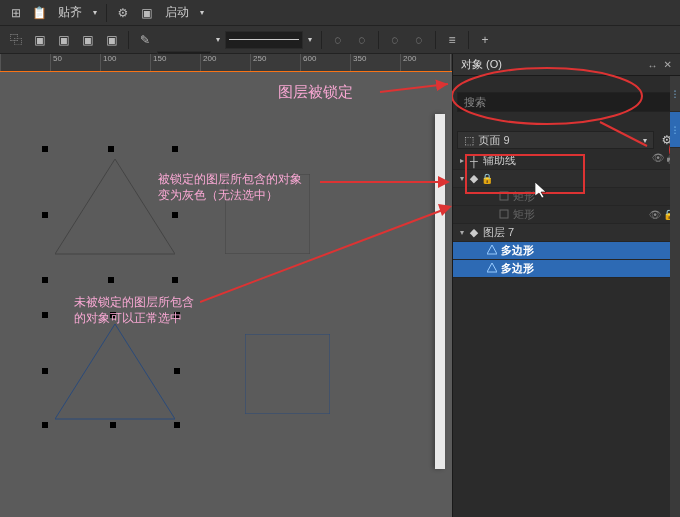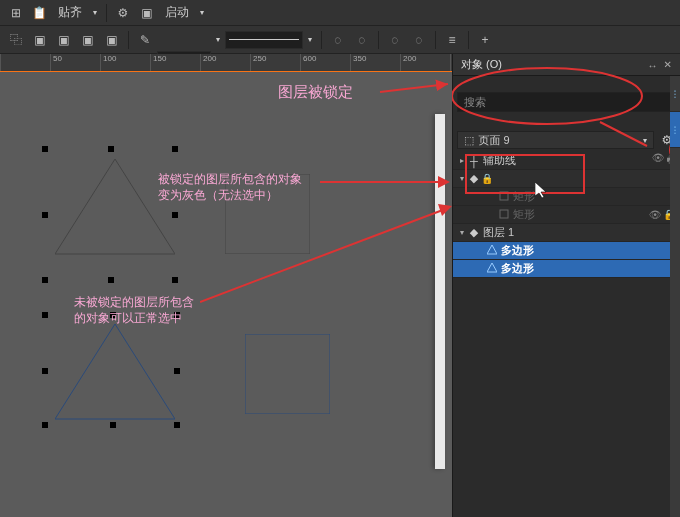--- a/index.html
+++ b/index.html
@@ -245,21 +245,21 @@
         <span class="lbl">矩形</span>
         <span class="icons-right">
             <span>👁</span>
             <span>🔒</span>
           </span>
       </div>
 
       <div class="tree-row layer1">
         <span class="exp">▾</span>
         <span class="ico">◆</span>
-        <span class="lbl">图层 1</span>
+        <span class="lbl">图层 7</span>
       </div>
 
       <div class="tree-row selected indent3">
         <span class="ico"><svg class="tri">
               <polygon points="5,0 10,9 0,9" fill="none" stroke="#9cf"></polygon>
             </svg></span>
         <span class="lbl">多边形</span>
       </div>
       <div class="tree-row selected indent3">
         <span class="ico"><svg class="tri">

